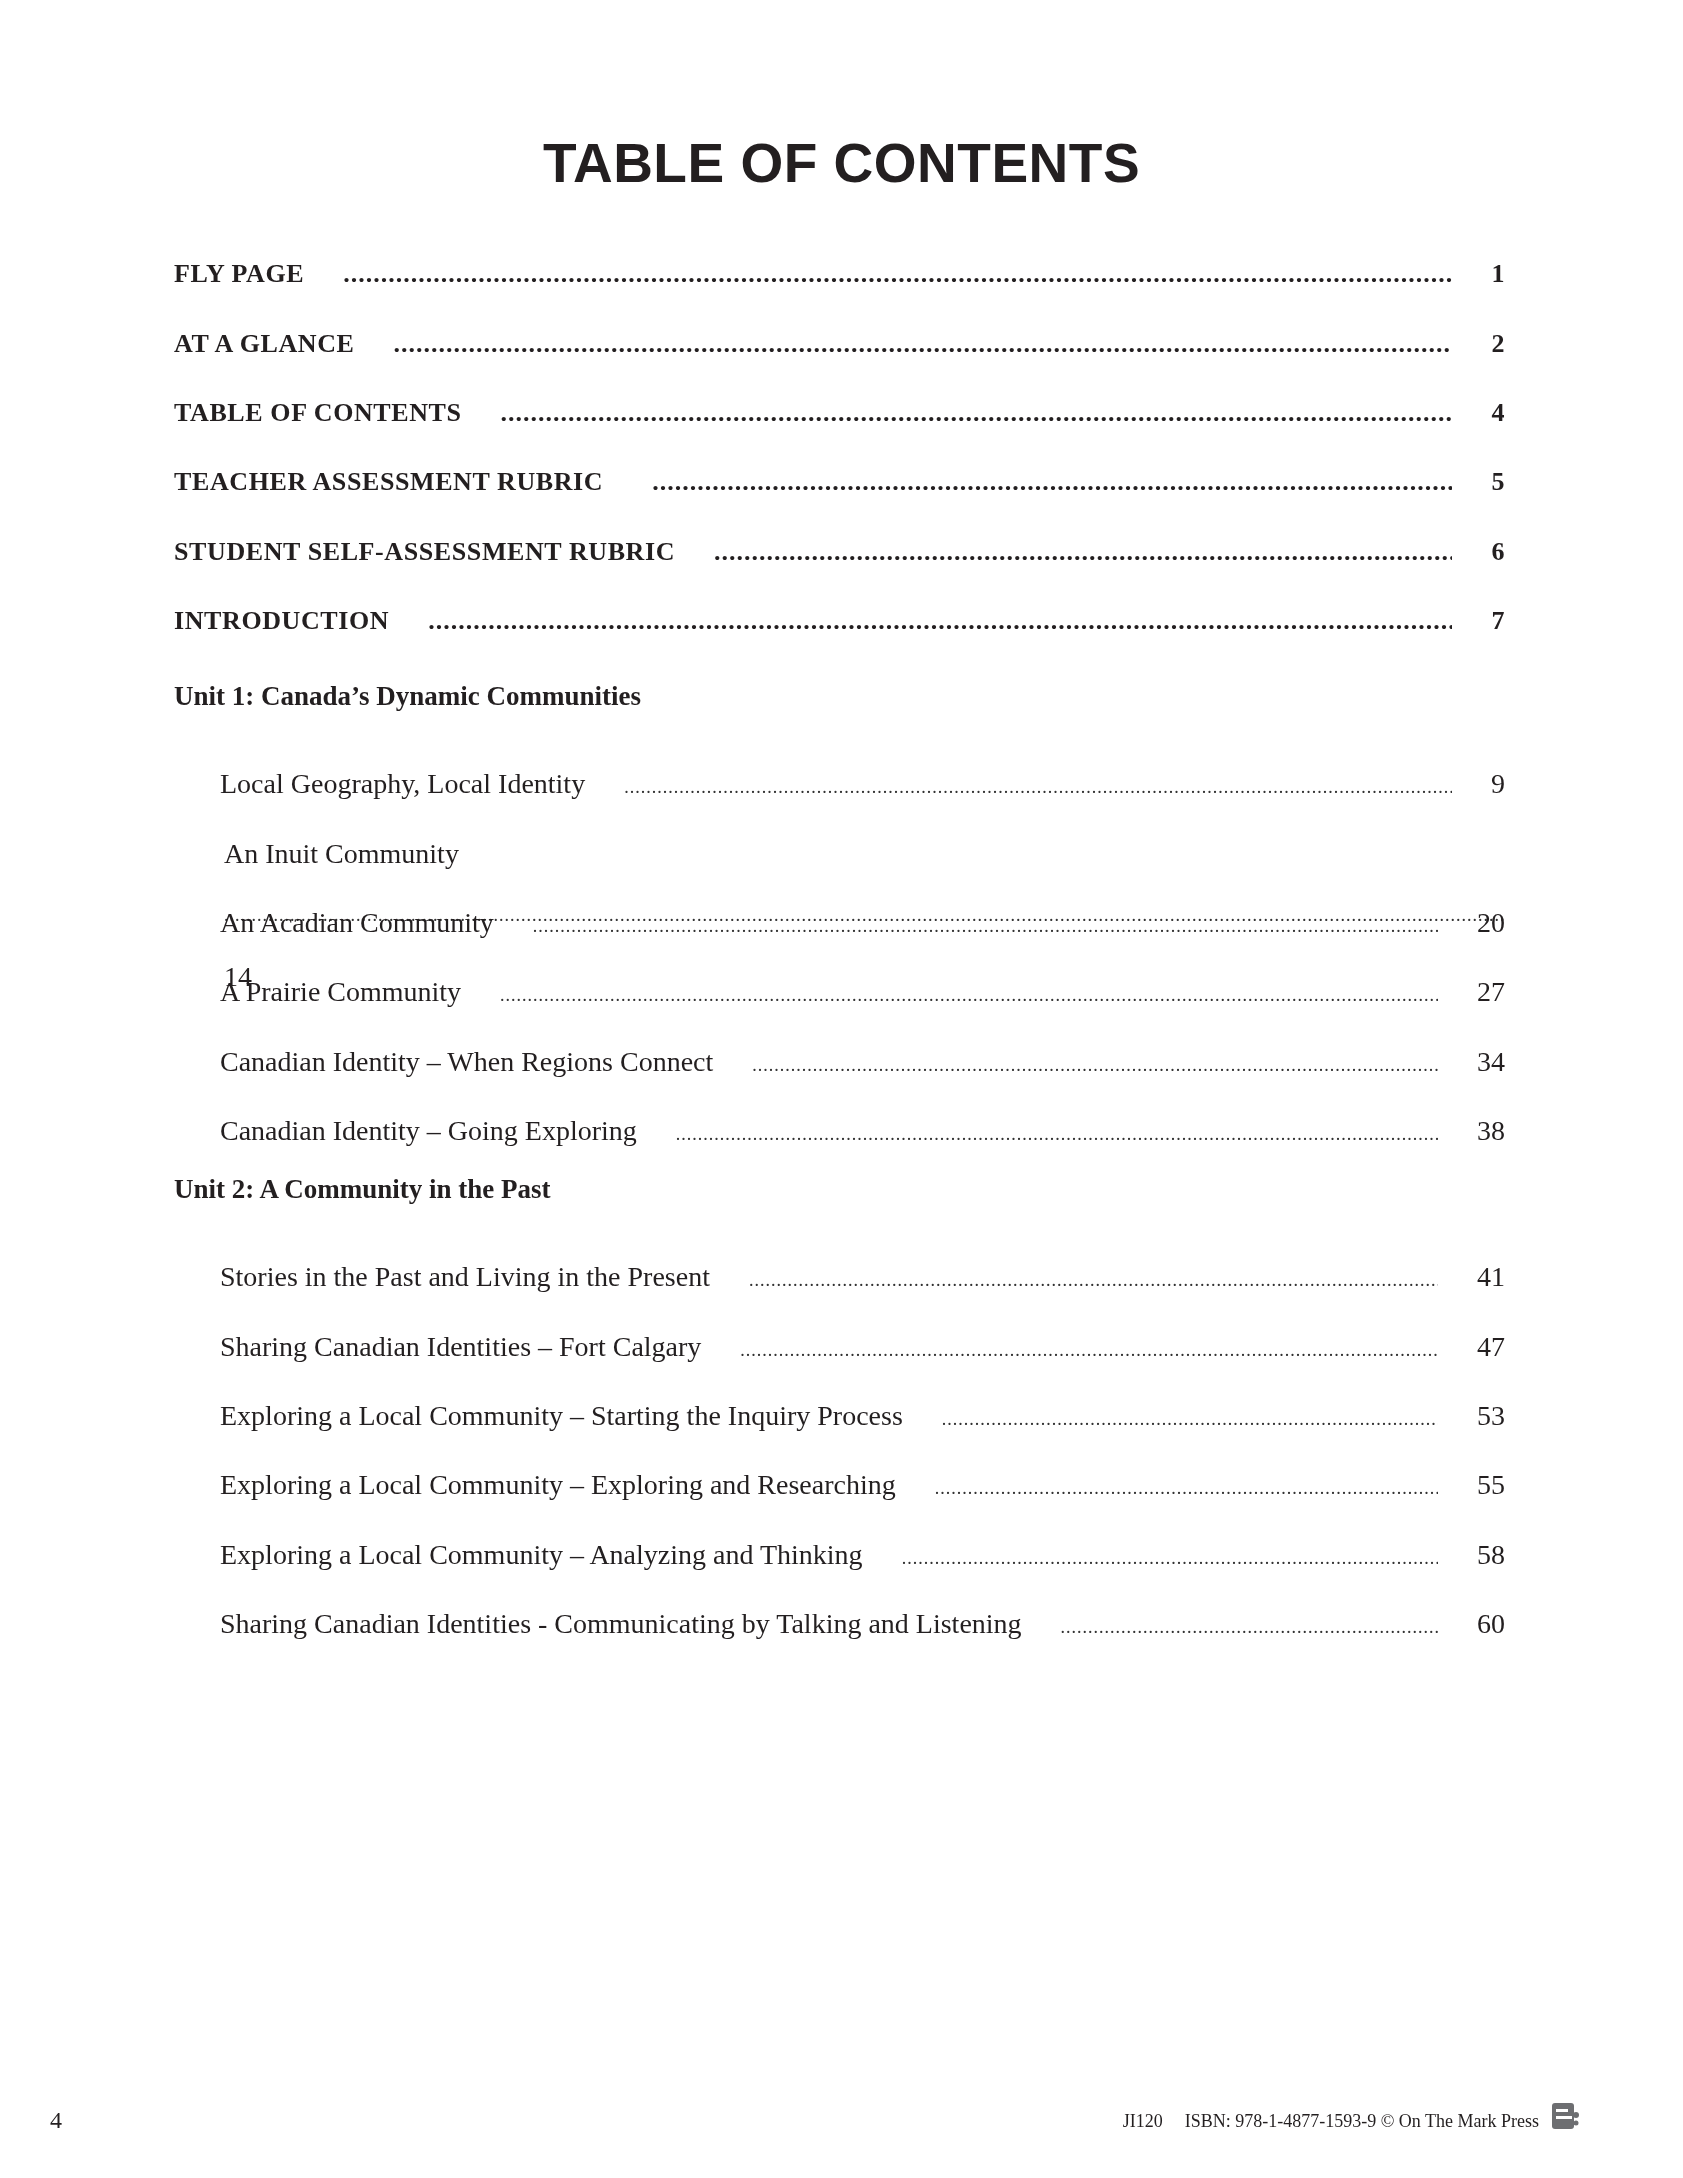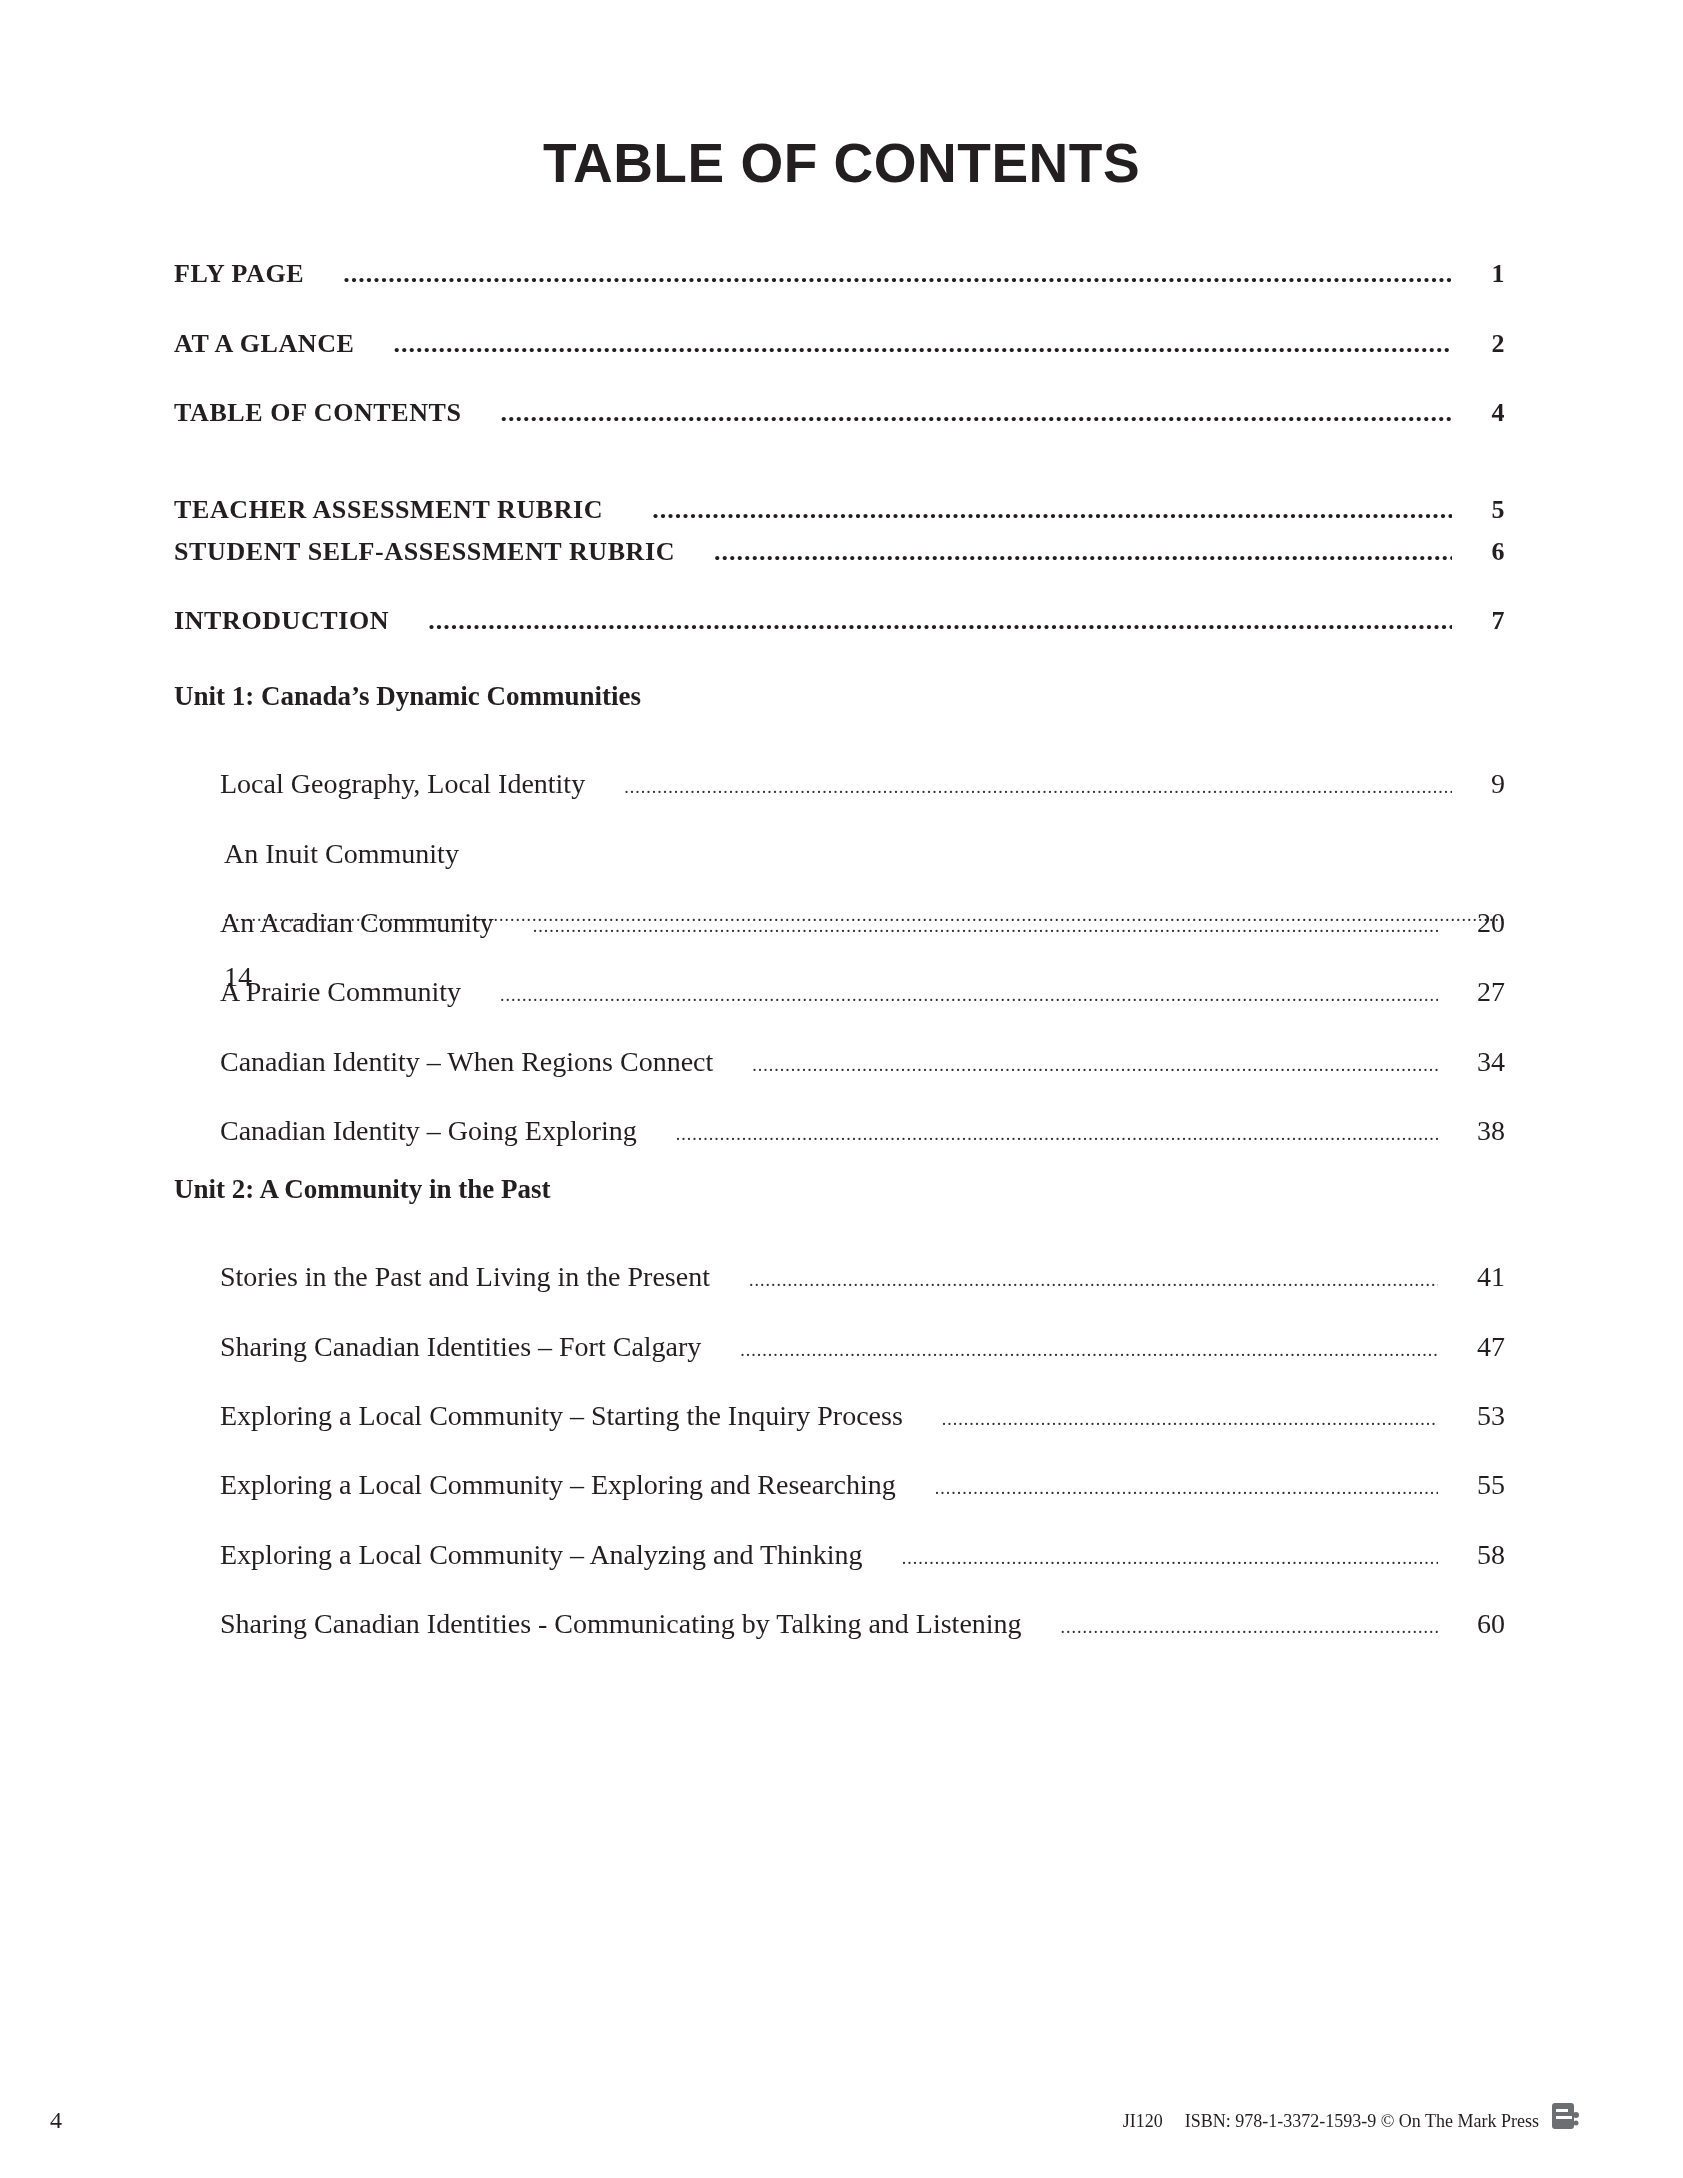--- a/index.html
+++ b/index.html
@@ -60,21 +60,21 @@
   <div class="row main-row" style="top:329px;">
     <span class="label">AT A GLANCE</span>
     <span class="leader"></span>
     <span class="page">2</span>
   </div>
   <div class="row main-row" style="top:398px;">
     <span class="label">TABLE OF CONTENTS</span>
     <span class="leader"></span>
     <span class="page">4</span>
   </div>
-  <div class="row main-row" style="top:467px;margin-top:28px;">
+  <div class="row main-row" style="top:467px;">
     <span class="label">TEACHER ASSESSMENT RUBRIC</span>
     <span class="leader" style="margin-left:14px;"></span>
     <span class="page">5</span>
   </div>
   <div class="row main-row" style="top:537px;">
     <span class="label">STUDENT SELF-ASSESSMENT RUBRIC</span>
     <span class="leader"></span>
     <span class="page">6</span>
   </div>
   <div class="row main-row" style="top:606px;">
@@ -147,21 +147,21 @@
     <span class="label">Sharing Canadian Identities - Communicating by Talking and Listening</span>
     <span class="leader"></span>
     <span class="page">60</span>
   </div>
 </div>
 
 <div class="footer-page">4</div>
 
 <div class="footer-info">
   <span class="code">JI120</span>
-  <span>ISBN: 978-1-3372-1593-9 © On The Mark Press</span>
+  <span>ISBN: 978-1-4877-1593-9 © On The Mark Press</span>
 </div>
 
 <div class="logo">
   <svg width="30" height="30" viewBox="0 0 30 30">
     <rect x="2" y="2" width="22" height="26" rx="3" fill="#6d6e71"></rect>
     <rect x="6" y="8" width="12" height="3" fill="#ffffff"></rect>
     <rect x="6" y="15" width="16" height="3" fill="#ffffff"></rect>
     <circle cx="26" cy="14" r="3" fill="#6d6e71"></circle>
     <circle cx="26" cy="22" r="2.5" fill="#6d6e71"></circle>
   </svg>

